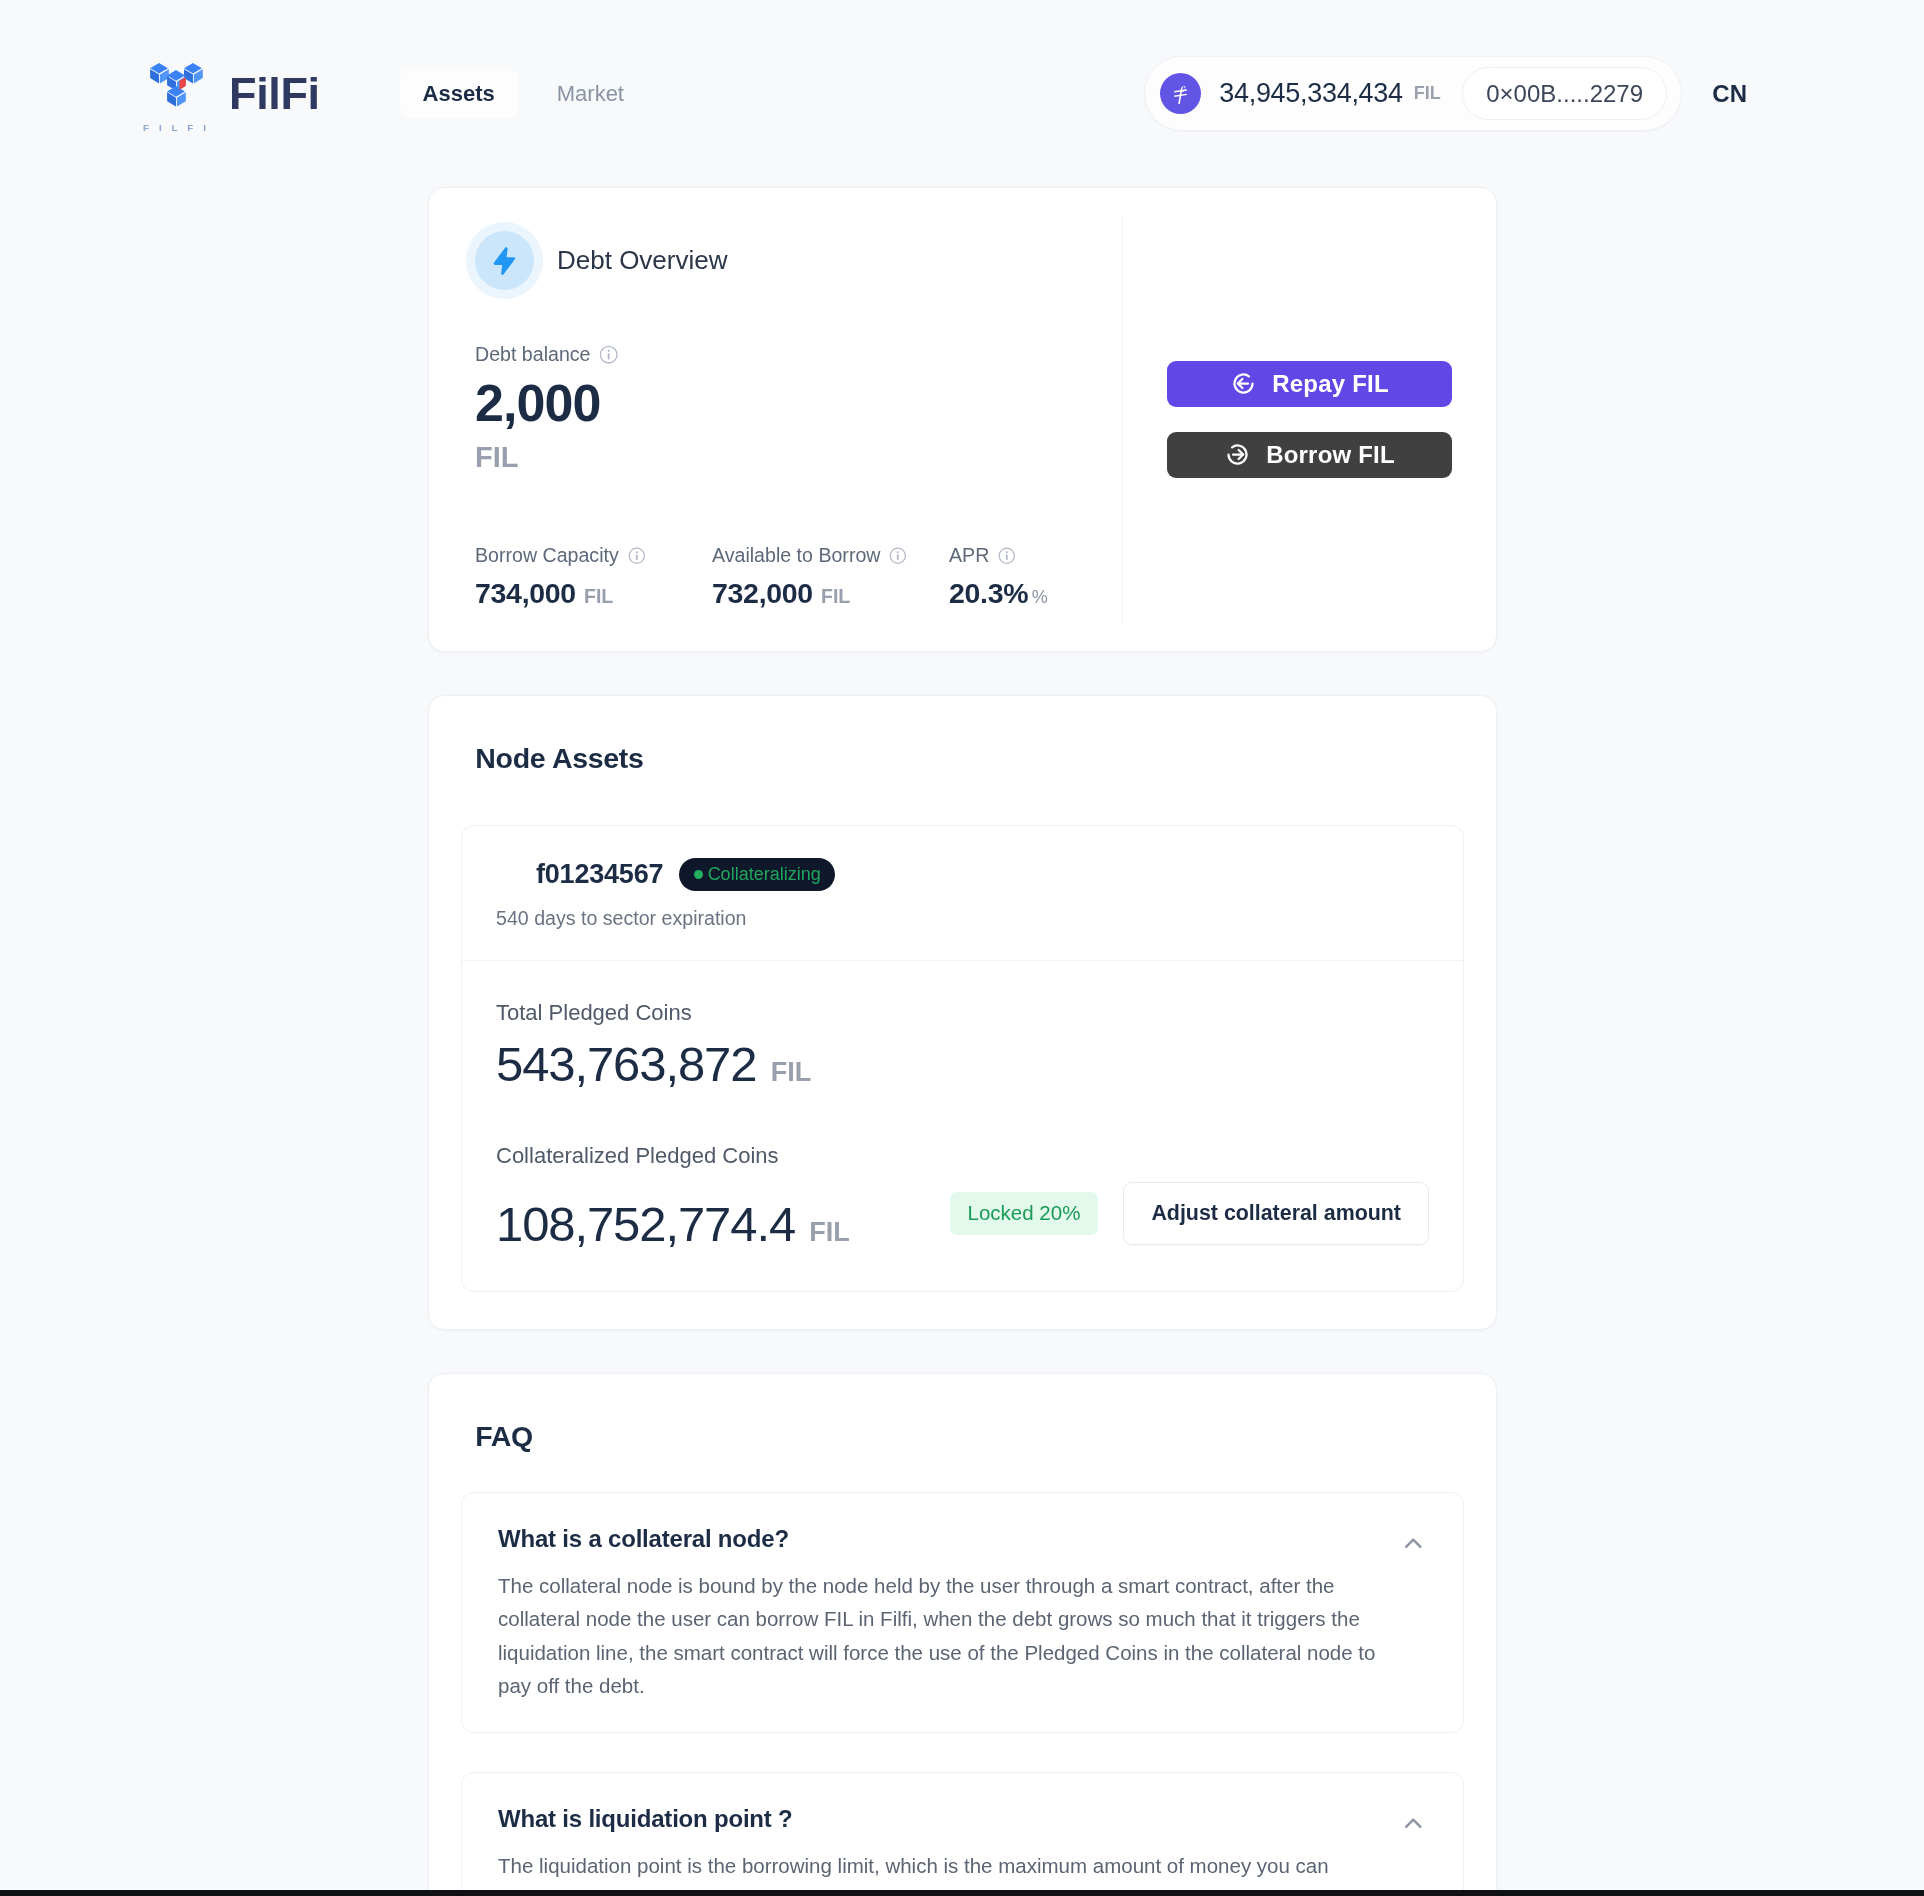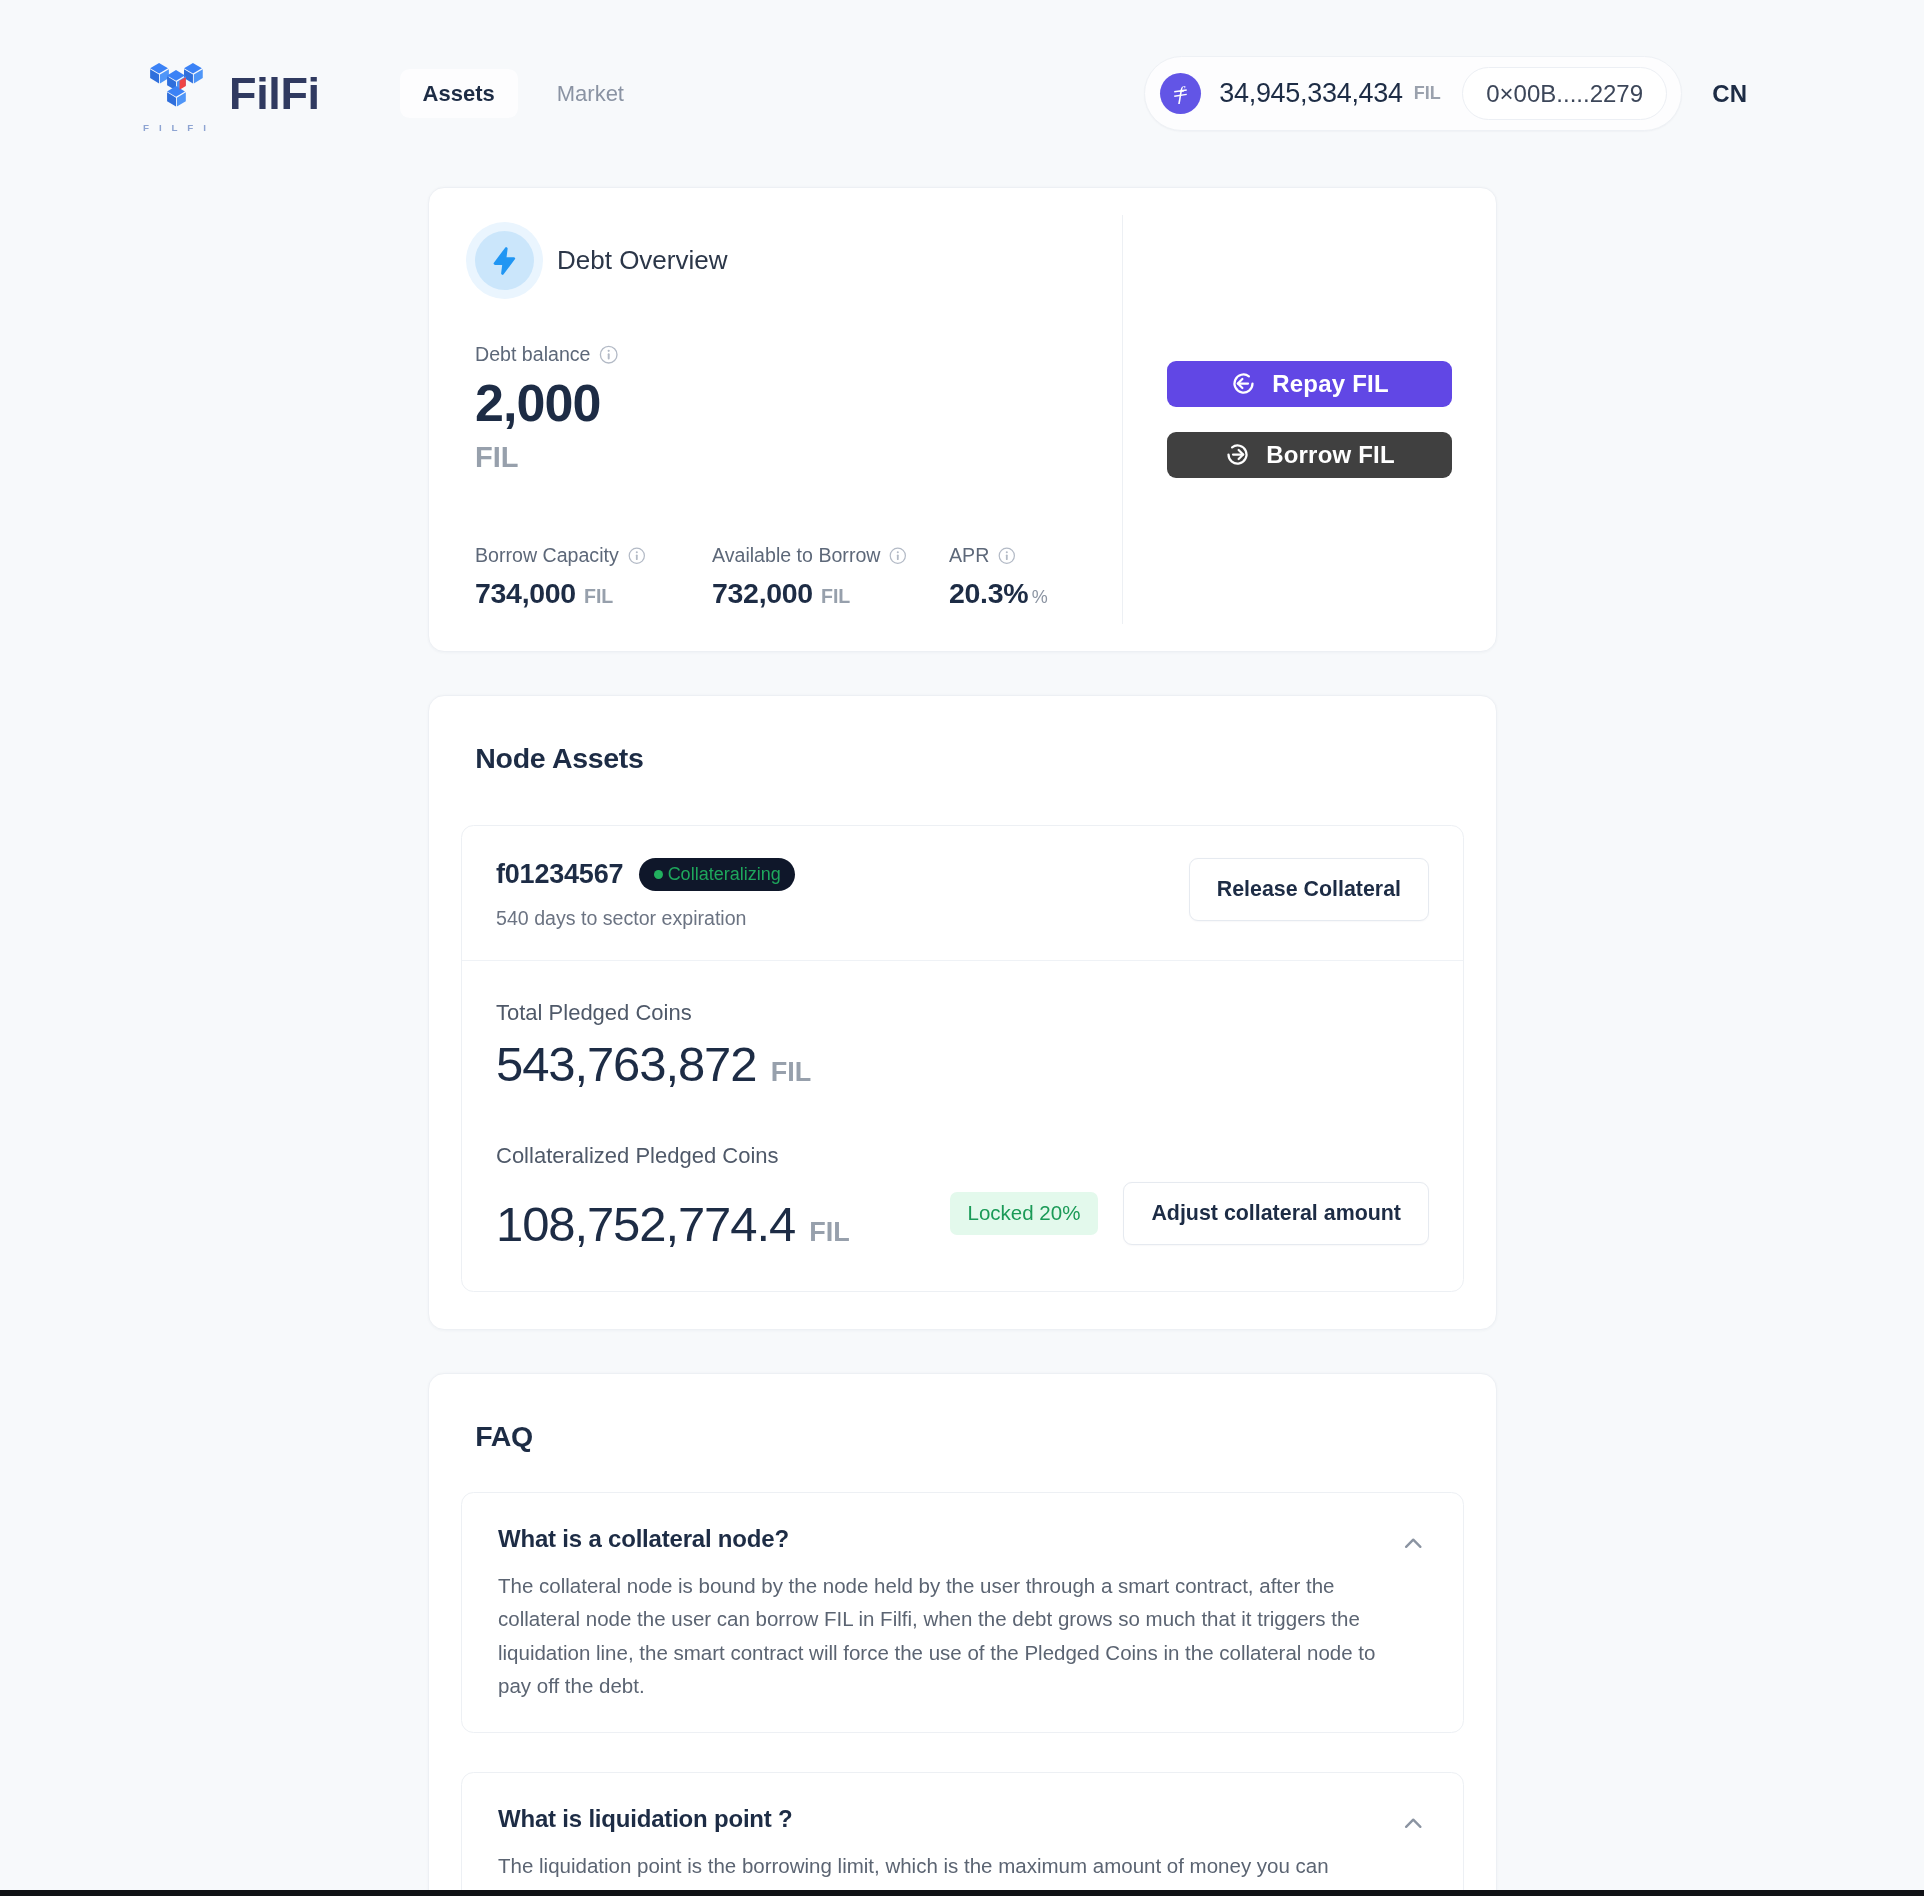--- a/index.html
+++ b/index.html
@@ -299,20 +299,21 @@
 
   .node-head-left { flex: 1 1 auto; }
 
   .node-id-row { display: flex; align-items: center; gap: 16px; }
 
   .node-id {
     font-size: 27px;
     font-weight: 700;
     color: #1d2c45;
     letter-spacing: -0.2px;
+    margin-left: 40px;
   }
 
   .badge-collateralizing {
     display: inline-flex;
     align-items: center;
     gap: 5px;
     background: #0f172a;
     color: #1ea75c;
     font-size: 18px;
     border-radius: 890px;
@@ -598,21 +599,20 @@
           <div class="node-head-left">
             <div class="node-id-row">
               <span class="node-id">f01234567</span>
               <span class="badge-collateralizing">
                 <span class="dot-green"></span>
                 <span>Collateralizing</span>
               </span>
             </div>
             <div class="node-sub">540 days to sector expiration</div>
           </div>
-          <button class="btn-outline">Release Collateral</button>
         </div>
 
         <div class="node-body">
 
           <div>
             <div class="pledge-label">Total Pledged Coins</div>
             <div class="pledge-row">
               <div class="pledge-value">
                 <span class="pledge-num">543,763,872</span>
                 <span class="pledge-unit">FIL</span>

